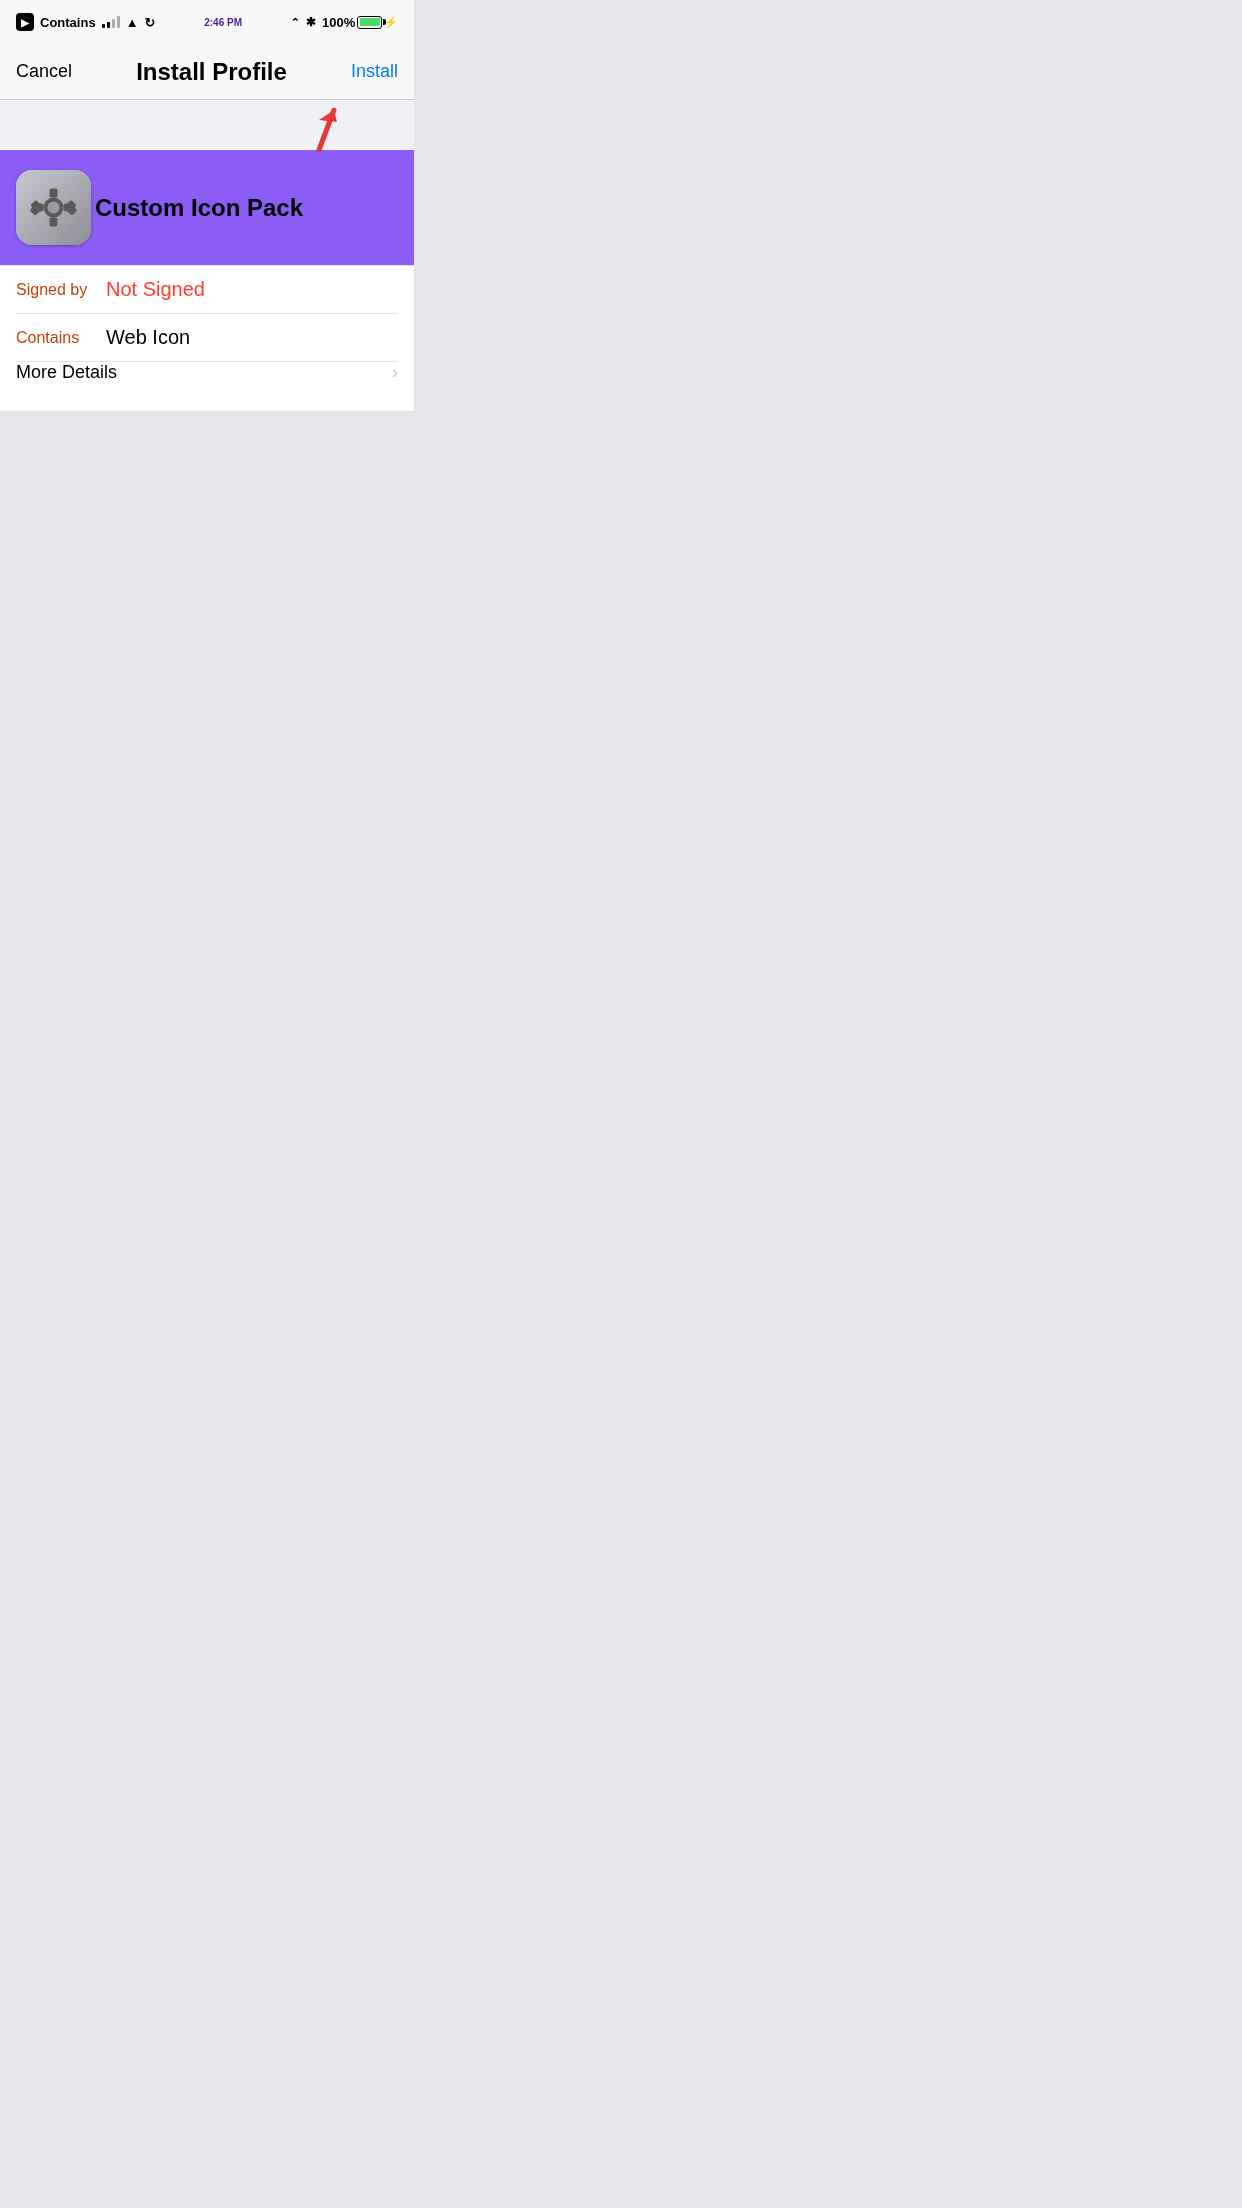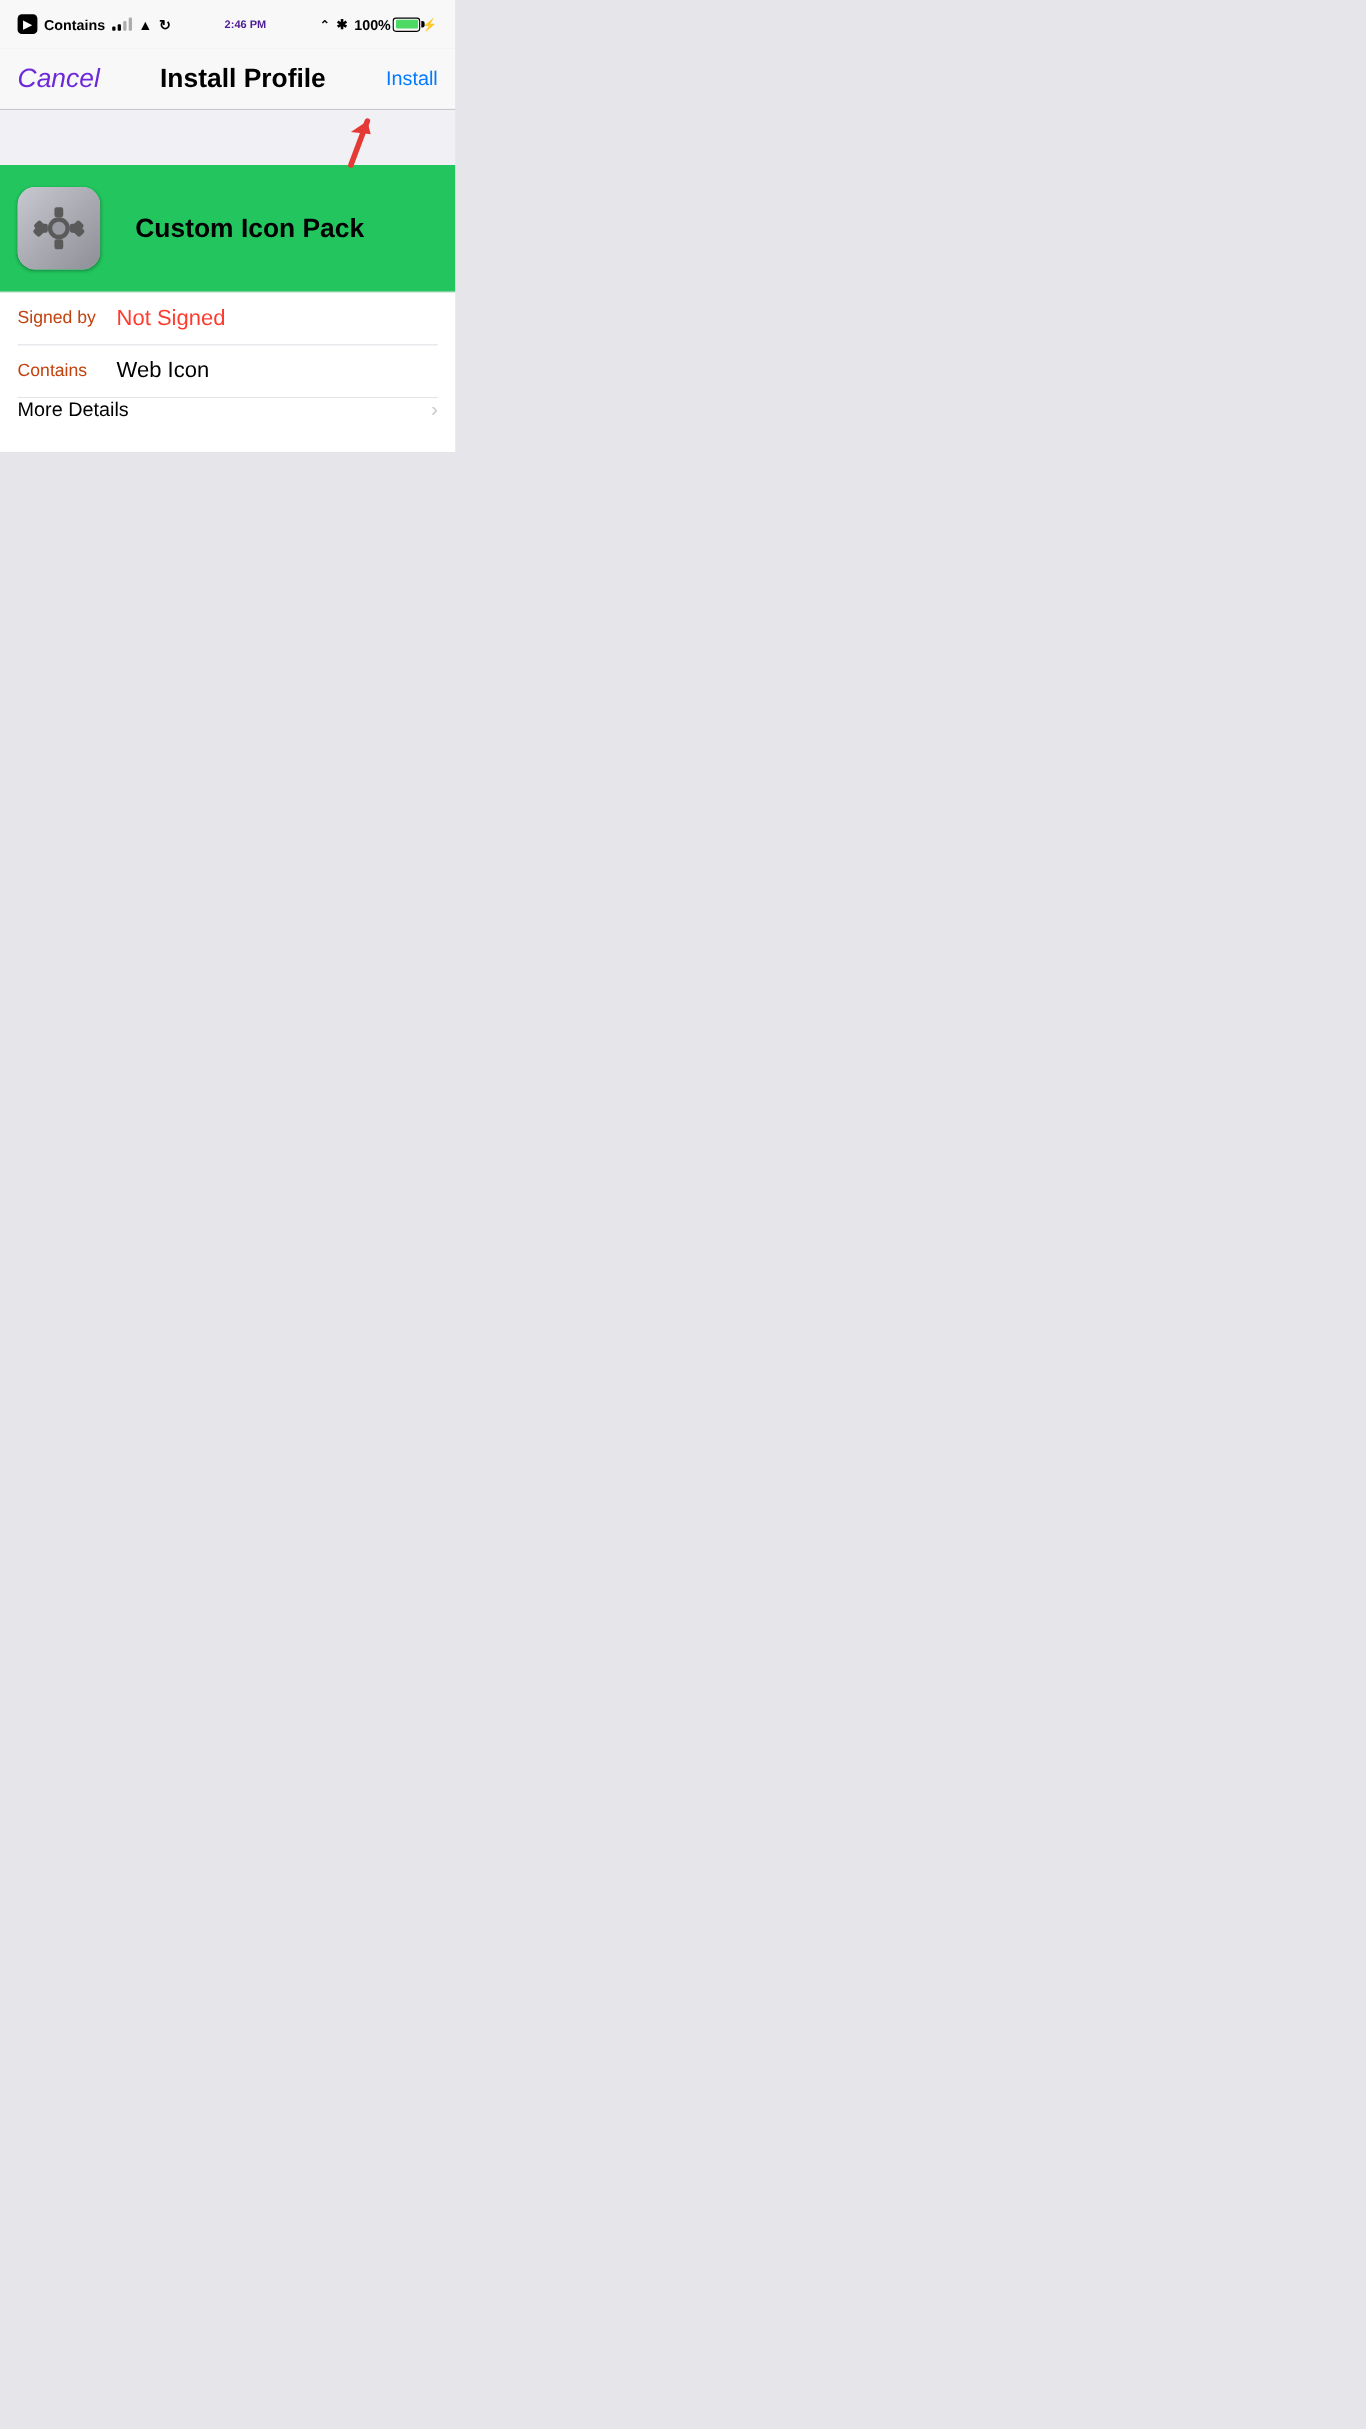--- a/index.html
+++ b/index.html
@@ -133,27 +133,26 @@
       background: #f8f8f8;
       height: 56px;
       display: flex;
       align-items: center;
       justify-content: space-between;
       padding: 0 16px;
       border-bottom: 1px solid #c8c8cc;
     }
 
     .nav-cancel {
-      color: #6d28d9;
-      font-size: 24px;
+      color: #000000;
+      font-size: 18px;
       font-weight: 400;
       background: none;
       border: none;
       cursor: pointer;
-      font-style: italic;
     }
 
     .nav-title {
       font-size: 24px;
       font-weight: 600;
       color: #000;
     }
 
     .nav-install {
       color: #007aff;
@@ -176,25 +175,25 @@
     }
 
     
     .content {
       background: #fff;
       margin-top: 0;
     }
 
     
     .profile-header {
-      background: #22c55e;
+      background: #8b5cf6;
       padding: 20px 16px 20px 16px;
       display: flex;
       align-items: center;
-      gap: 32px;
+      gap: 4px;
       border-bottom: 1px solid #e0e0e5;
     }
 
     .profile-icon {
       width: 75px;
       height: 75px;
       border-radius: 16px;
       background: linear-gradient(145deg, #d0d0d8, #a8a8b0);
       display: flex;
       align-items: center;

